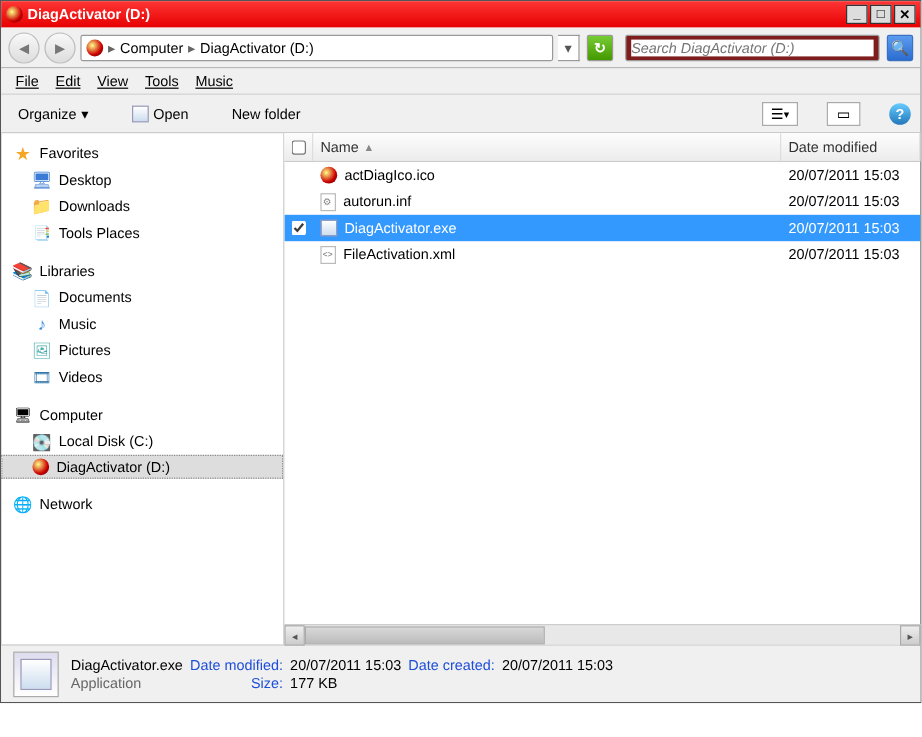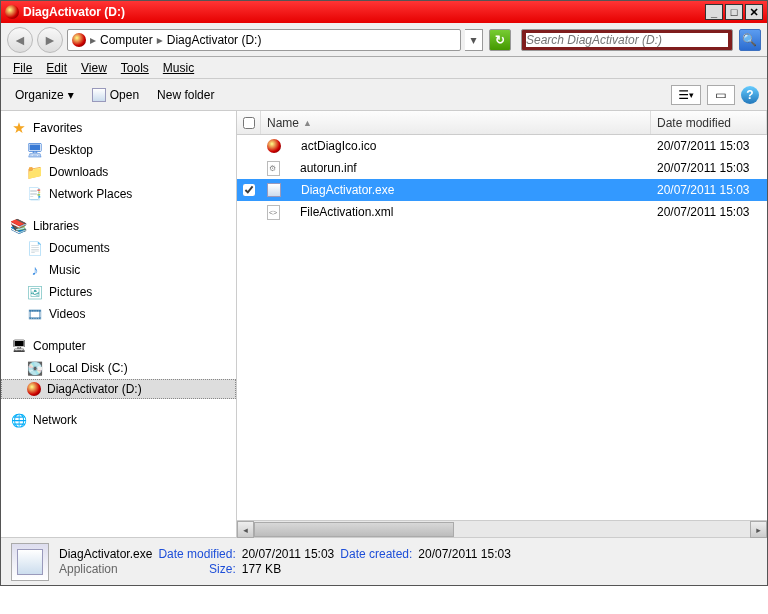--- a/index.html
+++ b/index.html
@@ -19,21 +19,21 @@
 .dropbox { width: 18px; height: 22px; border: 1px solid #999; background: #fff; display: flex; align-items: center; justify-content: center; color: #555; border-left: none; }
 .refresh { width: 22px; height: 22px; border: 1px solid #999; background: linear-gradient(#7c3,#490); display: flex; align-items: center; justify-content: center; color: #fff; font-weight: bold; margin-left: 2px; border-radius: 2px; }
 .searchbox { width: 212px; height: 22px; border: 1px solid #999; background: #7f1d1d; display: flex; align-items: center; padding: 0 4px; margin-left: 6px; border-radius: 2px; }
 .searchbox input { border: none; outline: none; flex: 1; color: #888; font-style: italic; font-size: 12px; }
 .searchbtn { width: 22px; height: 22px; border: 1px solid #3c70c0; background: linear-gradient(#5b9cf0,#2b6cd0); display: flex; align-items: center; justify-content: center; color: #fff; margin-left: 2px; border-radius: 2px; }
 
 .menubar { height: 22px; background: #f0f0f0; border-bottom: 1px solid #ccc; display: flex; align-items: center; padding: 0 6px; gap: 2px; }
 .menuitem { padding: 12px 6px; }
 .menuitem .ul { text-decoration: underline; }
 
-.toolbar { height: 32px; border-bottom: 1px solid #ccc; display: flex; align-items: center; padding: 0 8px; gap: 6px; background: #f0f0f0; }
+.toolbar { height: 32px; border-bottom: 1px solid #ccc; display: flex; align-items: center; padding: 0 8px; gap: 24px; background: #f0f0f0; }
 .toolbtn { padding: 3px 6px; display: flex; align-items: center; gap: 4px; }
 .spacer { flex: 1; }
 .viewbox { width: 30px; height: 20px; border: 1px solid #aaa; display: flex; align-items: center; justify-content: center; background: #fff; }
 .previewbtn { width: 28px; height: 20px; border: 1px solid #aaa; display: flex; align-items: center; justify-content: center; background: #fff; }
 .helpbtn { width: 18px; height: 18px; border-radius: 50%; background: linear-gradient(#6cf,#27b); color: #fff; font-weight: bold; display: flex; align-items: center; justify-content: center; }
 
 .body { flex: 1; display: flex; min-height: 0; }
 .sidebar { width: 236px; border-right: 1px solid #ccc; overflow-y: auto; padding: 6px 0; }
 .side-group { margin-bottom: 10px; }
 .side-header { display: flex; align-items: center; gap: 6px; padding: 3px 10px; }
@@ -46,21 +46,21 @@
 .colheader { display: flex; border-bottom: 1px solid #ccc; background: linear-gradient(#fdfdfd,#ececec); height: 24px; }
 .colheader .hcell { border-right: 1px solid #ddd; display: flex; align-items: center; padding: 0 6px; gap: 4px; font-size: 11px; color: #333; }
 .colheader .check { width: 24px; display: flex; align-items: center; justify-content: center; }
 .colheader .name { flex: 1; }
 .colheader .date { width: 116px; }
 .sortind { color: #888; font-size: 9px; }
 
 .filelist { flex: 1; overflow: auto; }
 .row { display: flex; align-items: center; height: 22px; padding-left: 0; }
 .row .ckcell { width: 24px; display: flex; align-items: center; justify-content: center; }
-.row .namecell { flex: 1; display: flex; align-items: center; gap: 20px; padding-left: 6px; }
+.row .namecell { flex: 1; display: flex; align-items: center; gap: 6px; padding-left: 6px; }
 .row .datecell { width: 116px; padding: 0 6px; }
 .row .ico { width: 16px; height: 16px; display: flex; align-items: center; justify-content: center; }
 .row.selected { background: #3399ff; color: #fff; }
 .row.selected input[type=checkbox] { accent-color: #fff; }
 .hscroll { height: 17px; background: #e8e8e8; border-top: 1px solid #ccc; position: relative; }
 .hscroll .thumb { position: absolute; left: 17px; top: 1px; width: 200px; height: 15px; background: linear-gradient(#d8d8d8,#bcbcbc); border: 1px solid #aaa; }
 .hscroll .arrow { position: absolute; top: 0; width: 17px; height: 17px; background: linear-gradient(#eee,#ccc); border: 1px solid #aaa; display: flex; align-items: center; justify-content: center; font-size: 9px; color: #555; }
 .hscroll .arrow.left { left: 0; }
 .hscroll .arrow.right { right: 0; }
 
@@ -156,21 +156,21 @@
         <div class="side-item">
             <span class="ico monitor">🖥</span>
             <span>Desktop</span>
           </div>
         <div class="side-item">
             <span class="ico folder">📁</span>
             <span>Downloads</span>
           </div>
         <div class="side-item">
             <span class="ico recent">📑</span>
-            <span>Network Places</span>
+            <span>Tools Places</span>
           </div>
       </div>
 
       <div class="side-group">
         <div class="side-header">
           <span class="ico lib">📚</span>
           <span>Libraries</span>
         </div>
         <div class="side-item">
             <span class="ico doc">📄</span>

